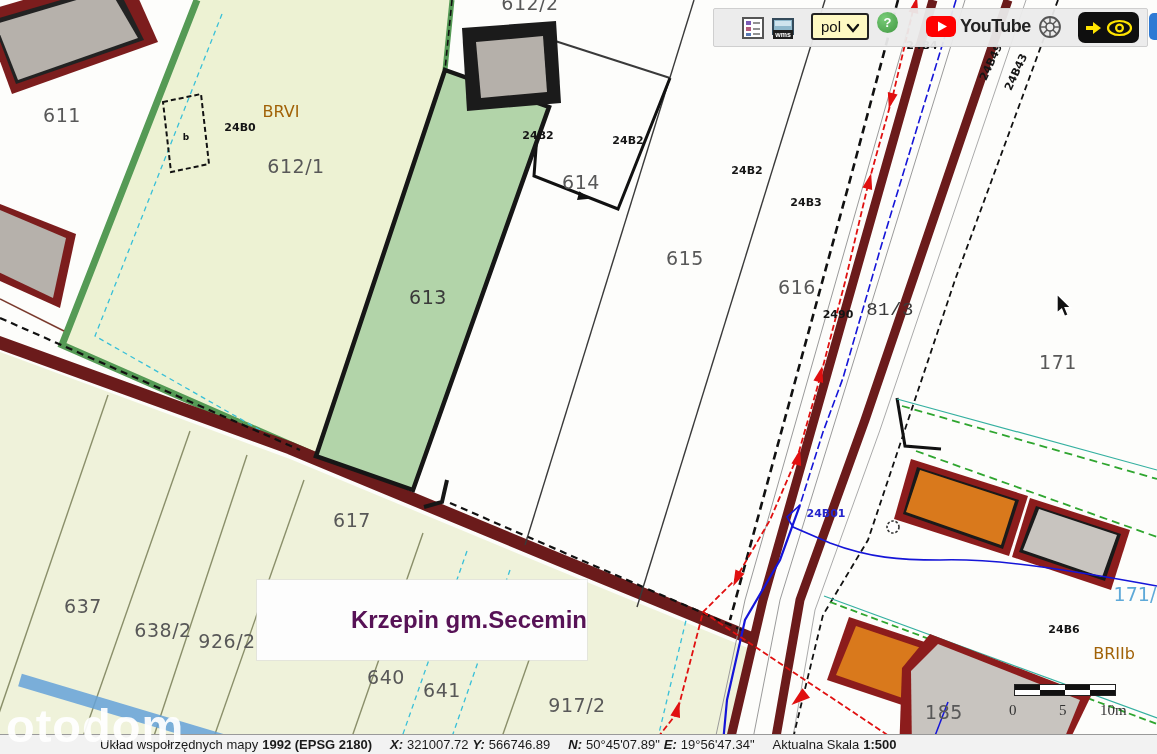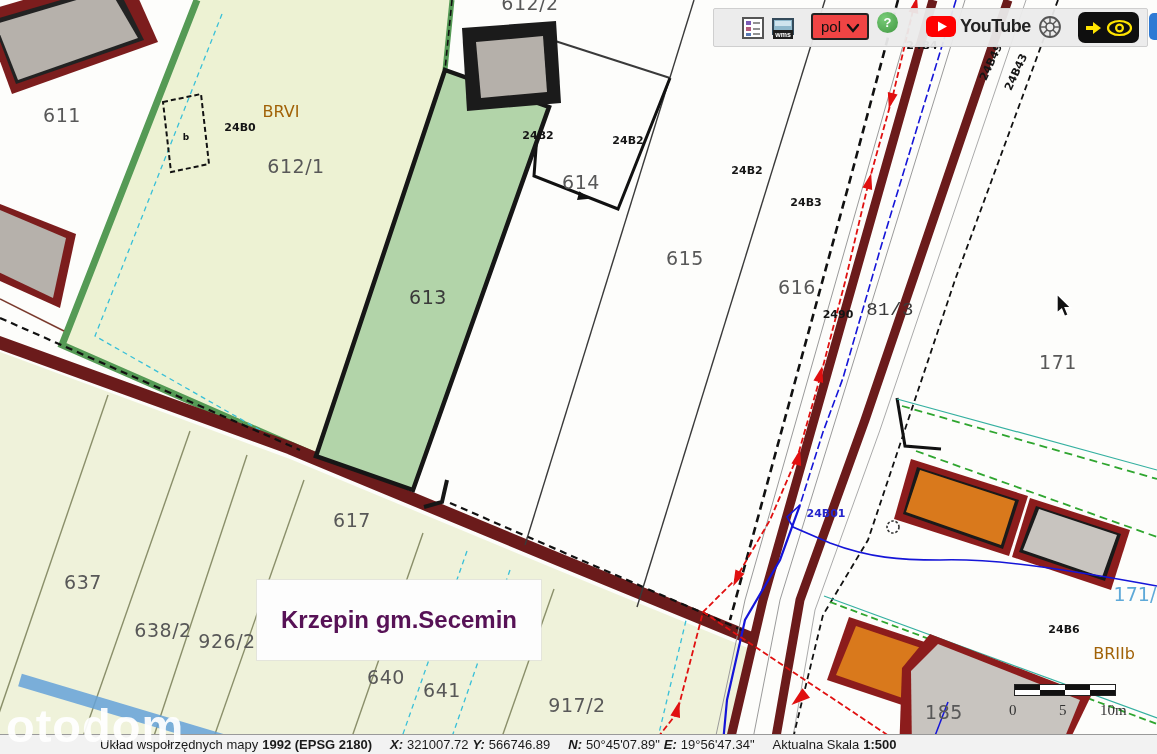--- a/index.html
+++ b/index.html
@@ -9,29 +9,29 @@
   .lbl{position:absolute;transform:translate(-50%,-50%);white-space:nowrap;
        font-family:"DejaVu Sans",sans-serif;pointer-events:none;z-index:3;}
   .parcel{font-size:19px;color:#585858;letter-spacing:.5px;}
   .dark{color:#3a3a3a;}
   .code{font-size:11px;font-weight:bold;color:#151515;letter-spacing:0;}
   .blue{color:#2525cc;}
   .green{font-size:16px;color:#a16207;}
   .cyan{font-size:19px;color:#5ea9d8;}
   .tiny{font-size:9px;font-weight:bold;color:#111;}
   
-  #overlay-box{position:absolute;left:257px;top:580px;width:284px;height:80px;background:#fdfdfd;
-       z-index:5;display:flex;flex-direction:column;justify-content:center;align-items:center;
+  #overlay-box{position:absolute;left:257px;top:580px;width:330px;height:80px;background:#fdfdfd;
+       z-index:5;display:flex;flex-direction:column;justify-content:center;align-items:flex-end;
        box-shadow:0 0 0 1px rgba(220,220,220,.6);}
   #overlay-box div{font-weight:bold;font-size:24px;color:#571256;line-height:32px;}
   
   #toolbar{position:absolute;left:713px;top:8px;width:433px;height:37px;background:rgba(235,235,235,.95);
        border:1px solid #cfcfcf;border-radius:2px;z-index:10;}
   .tb{position:absolute;display:flex;align-items:center;justify-content:center;}
-  #lang-select{position:absolute;left:97px;top:4px;width:58px;height:27px;background:#ef4444;
+  #lang-select{position:absolute;left:97px;top:4px;width:58px;height:27px;background:#fef9c3;
        border:2px solid #222;border-radius:3px;display:flex;align-items:center;
        font-size:15px;color:#111;padding-left:8px;box-sizing:border-box;}
   #lang-select .chev{position:absolute;right:7px;top:8px;}
   #help-btn{position:absolute;left:163px;top:3px;width:21px;height:21px;border-radius:50%;
        background:radial-gradient(circle at 35% 30%,#6cc96c,#2f8f2f);color:#fff;font-weight:bold;
        font-size:13px;display:flex;align-items:center;justify-content:center;opacity:.9;}
   #yt{position:absolute;left:212px;top:7px;display:flex;align-items:center;gap:4px;}
   #yt .yt-text{font-size:18px;font-weight:bold;color:#232323;letter-spacing:-.5px;
        font-family:"Liberation Sans",sans-serif;}
   #panel-btn{position:absolute;left:364px;top:3px;width:61px;height:31px;background:#0f0f0f;
@@ -199,21 +199,21 @@
       <span class="lbl parcel" style="left: 685px; top: 258px;">615</span>
       <span class="lbl parcel" style="left: 797px; top: 287px;">616</span>
       <span class="lbl code" style="left: 838px; top: 306px; margin-top: 8px;">2490</span>
       <span class="lbl parcel dark" style="left: 890px; top: 310px; font-family: Liberation Mono, monospace;">81/3</span>
       <span class="lbl code" style="left: 922px; top: 45px;">24B4</span>
       <span class="lbl code" style="left: 991px; top: 62px; transform: translate(-50%, -50%) rotate(-65deg);">24B49</span>
       <span class="lbl code" style="left: 1016px; top: 72px; transform: translate(-50%, -50%) rotate(-65deg);">24B43</span>
       <span class="lbl parcel" style="left: 1058px; top: 362px;">171</span>
       <span class="lbl code blue" style="left: 826px; top: 513px;">24B01</span>
       <span class="lbl parcel" style="left: 352px; top: 520px;">617</span>
-      <span class="lbl parcel" style="left: 83px; top: 582px;">637</span>
+      <span class="lbl parcel" style="left: 83px; top: 606px;">637</span>
       <span class="lbl parcel" style="left: 163px; top: 630px;">638/2</span>
       <span class="lbl parcel" style="left: 227px; top: 641px;">926/2</span>
       <span class="lbl parcel" style="left: 386px; top: 677px;">640</span>
       <span class="lbl parcel" style="left: 442px; top: 690px;">641</span>
       <span class="lbl parcel" style="left: 577px; top: 705px;">917/2</span>
       <span class="lbl parcel" style="left: 944px; top: 712px;">185</span>
       <span class="lbl code" style="left: 1064px; top: 629px; text-align: center;">24B6</span>
       <span class="lbl green" style="left: 1114px; top: 653px;">BRIIb</span>
       <span class="lbl cyan" style="left: 1141px; top: 594px;">171/1</span>
     </div>

